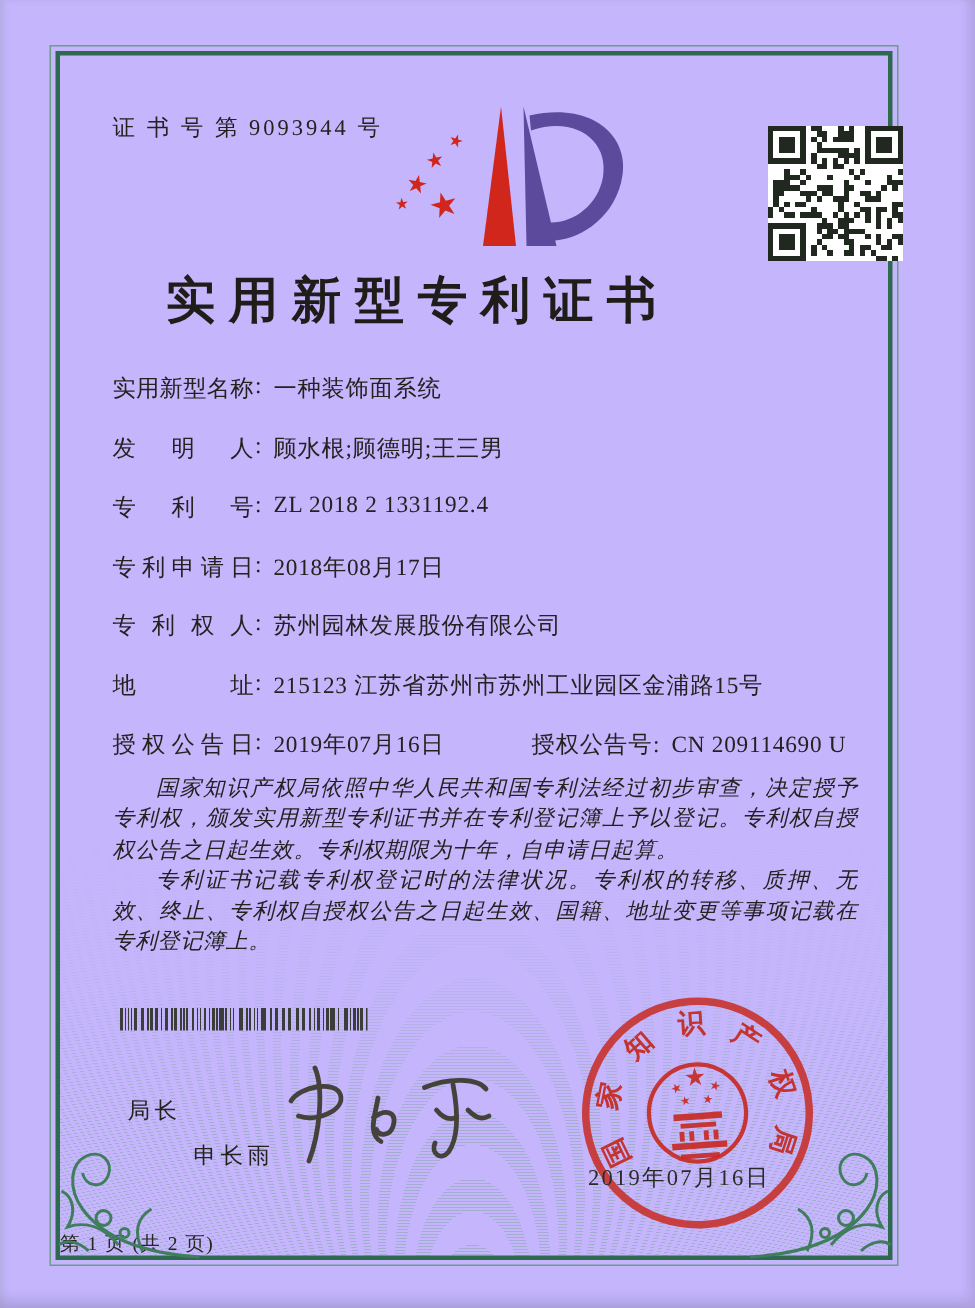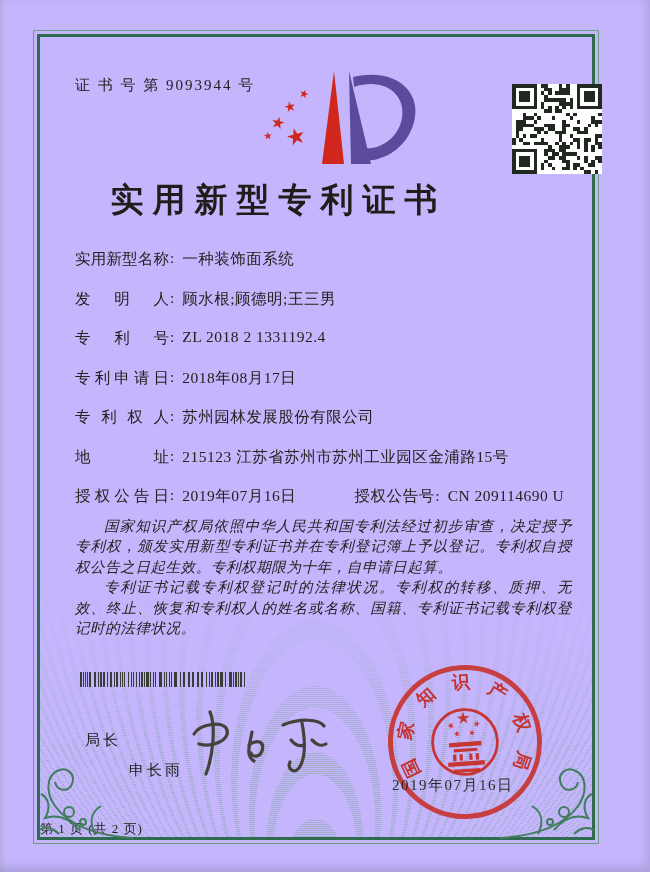--- a/index.html
+++ b/index.html
@@ -304,21 +304,21 @@
         <span class="fgroup2">
           <span class="flabel">授权公告号</span>
             <span class="fcolon">:</span>
           <span class="fvalue">CN 209114690 U</span>
         </span>
       </div>
     </div>
 
     <div class="body-text">
       <p>国家知识产权局依照中华人民共和国专利法经过初步审查，决定授予专利权，颁发实用新型专利证书并在专利登记簿上予以登记。专利权自授权公告之日起生效。专利权期限为十年，自申请日起算。</p>
-      <p>专利证书记载专利权登记时的法律状况。专利权的转移、质押、无效、终止、恢复和专利权人的姓名或名称、国籍、专利证书记载专利权登记时的法律状况。</p>
+      <p>专利证书记载专利权登记时的法律状况。专利权的转移、质押、无效、终止、专利权自授权公告之日起生效、国籍、地址变更等事项记载在专利登记簿上。</p>
     </div>
 
     <svg class="barcode" id="barcode" width="165" height="15" viewBox="0 0 165 15" shape-rendering="crispEdges">
         <rect x="0" y="0" width="2" height="15" fill="#3a3d3a"></rect>
         <rect x="3" y="0" width="1" height="15" fill="#3a3d3a"></rect>
         <rect x="5" y="0" width="1" height="15" fill="#3a3d3a"></rect>
         <rect x="7" y="0" width="1" height="15" fill="#3a3d3a"></rect>
         <rect x="9" y="0" width="2" height="15" fill="#3a3d3a"></rect>
         <rect x="14" y="0" width="2" height="15" fill="#3a3d3a"></rect>
         <rect x="18" y="0" width="1" height="15" fill="#3a3d3a"></rect>

